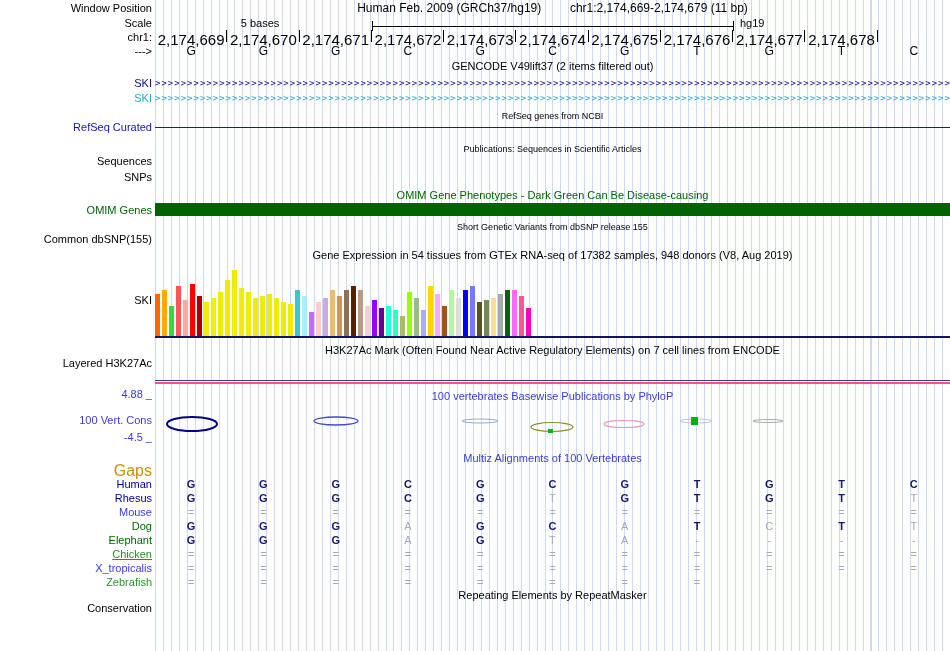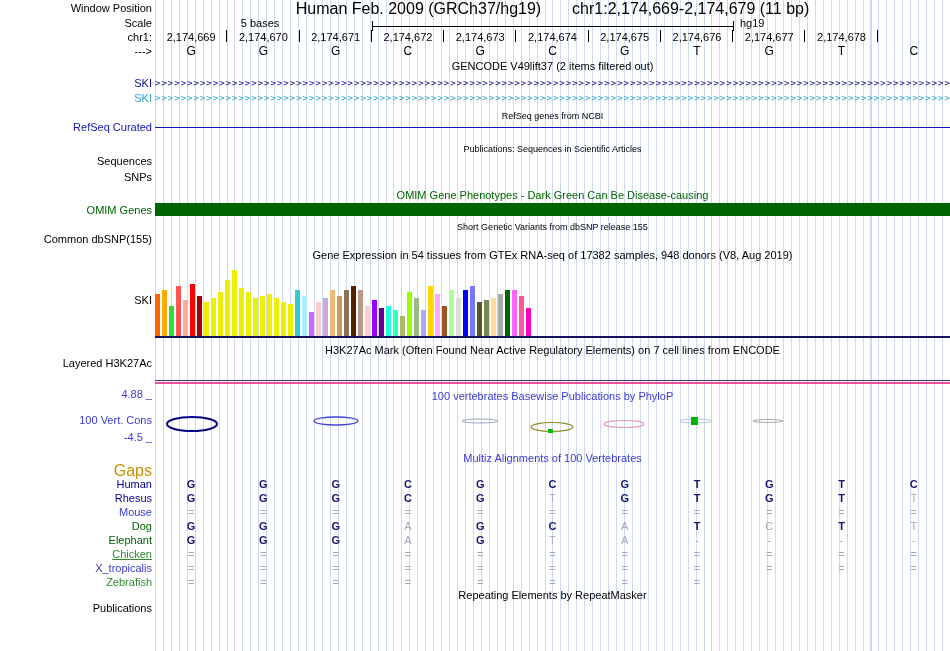--- a/index.html
+++ b/index.html
@@ -4,42 +4,42 @@
 <style>
   html,body{margin:0;padding:0;background:#fff}
   #screen{position:relative;width:950px;height:651px;background:#fff;overflow:hidden;
           font-family:"Liberation Sans",sans-serif;color:#000}
   .grid{position:absolute;left:155px;top:0;width:795px;height:651px;
         background:repeating-linear-gradient(to right,#ccd9f2 0,#ccd9f2 1px,transparent 1px,transparent 7.95px)}
   .lbl{position:absolute;left:0;width:152px;text-align:right;font-size:11px;white-space:nowrap;line-height:13px}
   .ctr{position:absolute;left:155px;width:795px;text-align:center;font-size:11px;white-space:nowrap;line-height:13px}
   .small{font-size:9px}
   .row{position:absolute;left:155px;width:795px;display:flex}
-  .ruler-num{width:72.27px;flex:none;text-align:center;font-size:11px}
+  .ruler-num{width:72.27px;flex:none;text-align:center;font-size:15px}
   .tick{position:absolute;top:0;width:1px;height:12px;background:#000}
   .base-cell{width:72.27px;flex:none;text-align:center;font-size:12px}
   .gene-label{height:15px;line-height:15px;text-align:right;font-size:11px}
   .gene-row{height:15px;line-height:15px;overflow:hidden;white-space:nowrap;font-size:9px;
             font-family:"DejaVu Sans Mono",monospace;letter-spacing:1px}
   .gtex-bar{flex:none;width:5px}
   .mz-label{height:14px;line-height:14px;text-align:right;font-size:11px}
   .mz-row{display:flex;height:14px}
   .mz-cell{width:72.27px;flex:none;text-align:center;font-size:11px;font-weight:bold;
            color:#15156b;line-height:14px}
   .mz-cell.muted{color:#a2a8bc;font-weight:normal}
 </style>
 </head>
 <body>
 
 <div id="screen">
 
   <div class="grid"></div>
 
   <div class="lbl" style="top:2px">Window Position</div>
-  <div class="ctr" style="top:2px;font-size:16px">
+  <div class="ctr" style="top:2px;font-size:12px">
     <span>Human Feb. 2009 (GRCh37/hg19)</span>
     <span style="display:inline-block;width:22px"></span>
     <span>chr1:2,174,669-2,174,679 (11 bp)</span>
   </div>
 
   <div class="lbl" style="top:17px">Scale</div>
   <div style="position:absolute;top:17px;left:155px;width:210px;text-align:center;font-size:11px">5 bases</div>
   <div style="position:absolute;top:26px;left:372px;width:361px;height:1px;background:#000"></div>
   <div style="position:absolute;top:21px;left:372px;width:1px;height:10px;background:#000"></div>
   <div style="position:absolute;top:21px;left:733px;width:1px;height:10px;background:#000"></div>
@@ -304,15 +304,15 @@
         <div class="mz-cell muted">=</div>
         <div class="mz-cell muted">=</div>
         <div class="mz-cell muted">=</div>
         <div class="mz-cell muted"></div>
         <div class="mz-cell muted"></div>
         <div class="mz-cell muted"></div>
       </div>
     </div>
 
   <div class="ctr" style="top:589px">Repeating Elements by RepeatMasker</div>
-  <div class="lbl" style="top:602px">Publications</div>
+  <div class="lbl" style="top:602px">Conservation</div>
 
 </div>
 
 </body></html>

